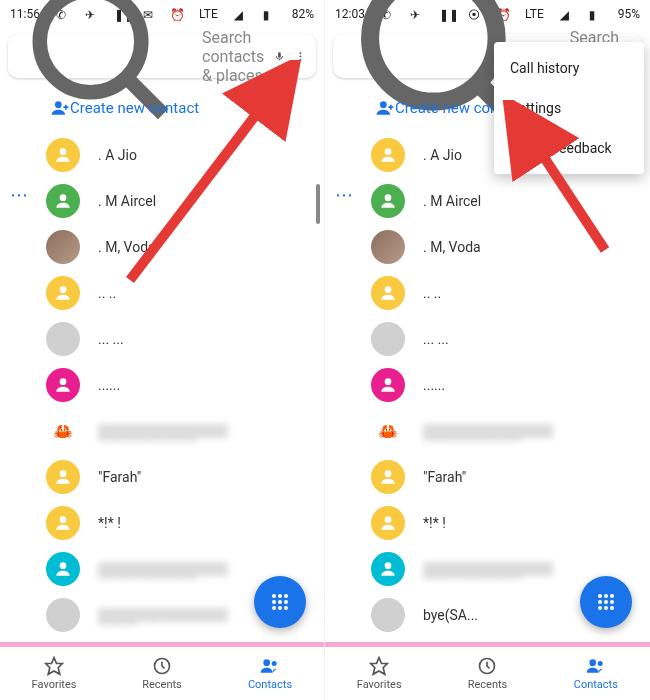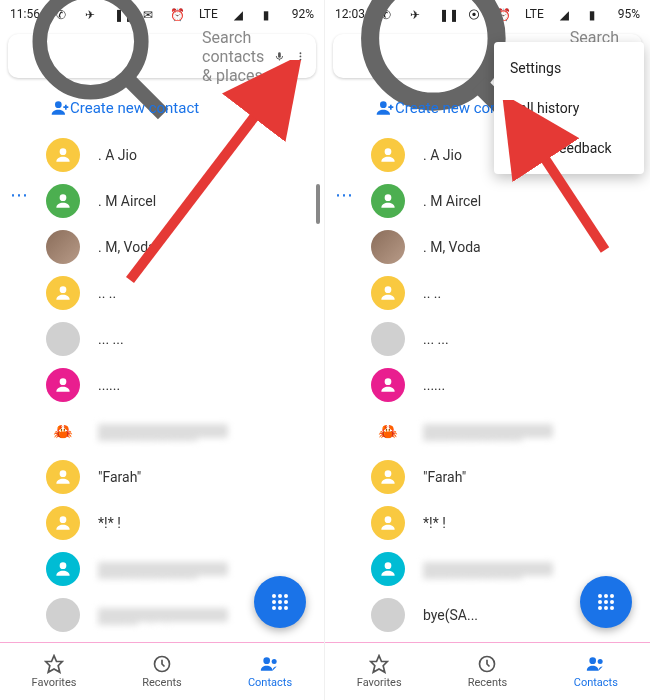--- a/index.html
+++ b/index.html
@@ -21,21 +21,21 @@
 .av.yellow{background:#f9c940}
 .av.green{background:#4caf50}
 .av.pink{background:#e91e8f}
 .av.cyan{background:#00bcd4}
 .av.img{background:linear-gradient(135deg,#8a6d5a,#b89b88)}
 .av.pix{background:#d0d0d0}
 .av.crab{background:#fff}
 .name{font-size:14px;color:#333}
 .blur{filter:blur(3px);background:#ddd;color:#ddd;border-radius:2px;display:inline-block;height:14px}
 .fab{position:absolute;right:18px;bottom:72px;width:52px;height:52px;border-radius:50%;background:#1a73e8;display:flex;align-items:center;justify-content:center;box-shadow:0 3px 8px rgba(0,0,0,.3)}
-.nav{height:58px;display:flex;border-top:1px solid #f9a8d4}
+.nav{height:58px;display:flex;border-top:5px solid #f9a8d4}
 .nav-item{flex:1;display:flex;flex-direction:column;align-items:center;justify-content:center;gap:2px;font-size:11px;color:#555}
 .nav-item.active{color:#1a73e8}
 .nav-item svg{width:20px;height:20px}
 .menu{position:absolute;right:6px;top:42px;width:150px;background:#fff;border-radius:4px;box-shadow:0 4px 14px rgba(0,0,0,.25);padding:6px 0;z-index:5}
 .menu-item{padding:12px 16px;font-size:14px;color:#222}
 .arrow{position:absolute;z-index:10;pointer-events:none}
 .scrollhint{position:absolute;right:4px;top:100px;width:4px;height:40px;background:#888;border-radius:2px}
 </style>
 </head>
 <body>
@@ -49,21 +49,21 @@
       <span class="glyph">✆</span>
       <span class="glyph">✈</span>
       <span class="glyph">❚❚</span>
       <span class="glyph">✉</span>
     </div>
     <div class="status-right">
       <span class="glyph">⏰</span>
       <span>LTE</span>
       <span class="glyph">◢</span>
       <span class="glyph">▮</span>
-      <span>92%</span>
+      <span>82%</span>
     </div>
   </div>
 
   <div class="searchbar">
     <svg viewBox="0 0 24 24" fill="none" stroke="#666" stroke-width="2">
           <circle cx="10" cy="10" r="7"></circle>
           <line x1="20" y1="20" x2="15" y2="15"></line>
         </svg>
     <span class="ph">Search contacts &amp; places</span>
     <svg viewBox="0 0 24 24" width="18" fill="#555">
@@ -239,22 +239,22 @@
 
   <div class="searchbar">
     <svg viewBox="0 0 24 24" fill="none" stroke="#666" stroke-width="2">
           <circle cx="10" cy="10" r="7"></circle>
           <line x1="20" y1="20" x2="15" y2="15"></line>
         </svg>
     <span class="ph">Search contacts &amp; places</span>
   </div>
 
   <div class="menu">
+    <div class="menu-item">Call history</div>
     <div class="menu-item">Settings</div>
-    <div class="menu-item">Call history</div>
     <div class="menu-item">Help &amp; feedback</div>
   </div>
 
   <div class="content">
     <div class="create">
       <svg viewBox="0 0 24 24" width="20" fill="#1a73e8">
             <circle cx="10" cy="8" r="4"></circle>
             <path d="M2 20c0-4 4-6 8-6s8 2 8 6"></path>
             <path d="M19 8v6M16 11h6" stroke="#1a73e8" stroke-width="2"></path>
           </svg>

